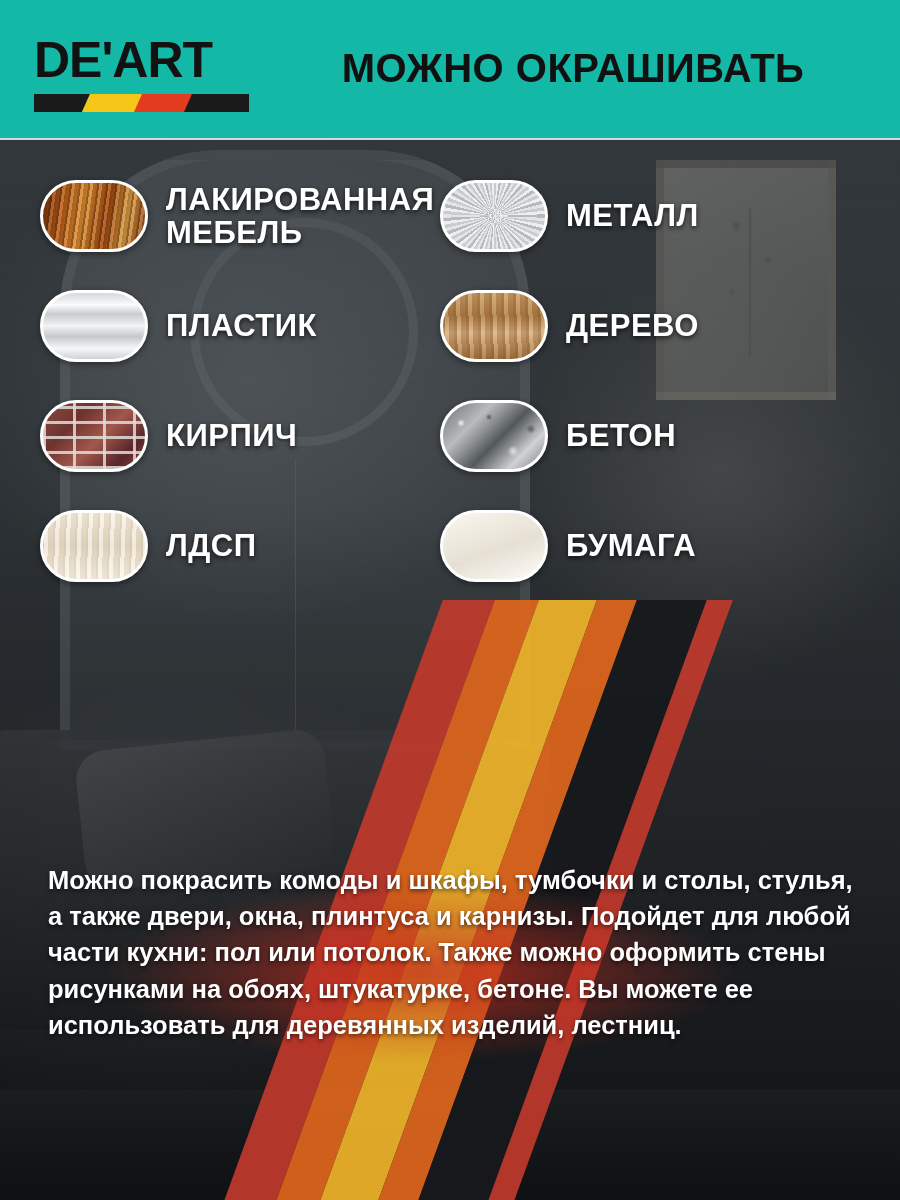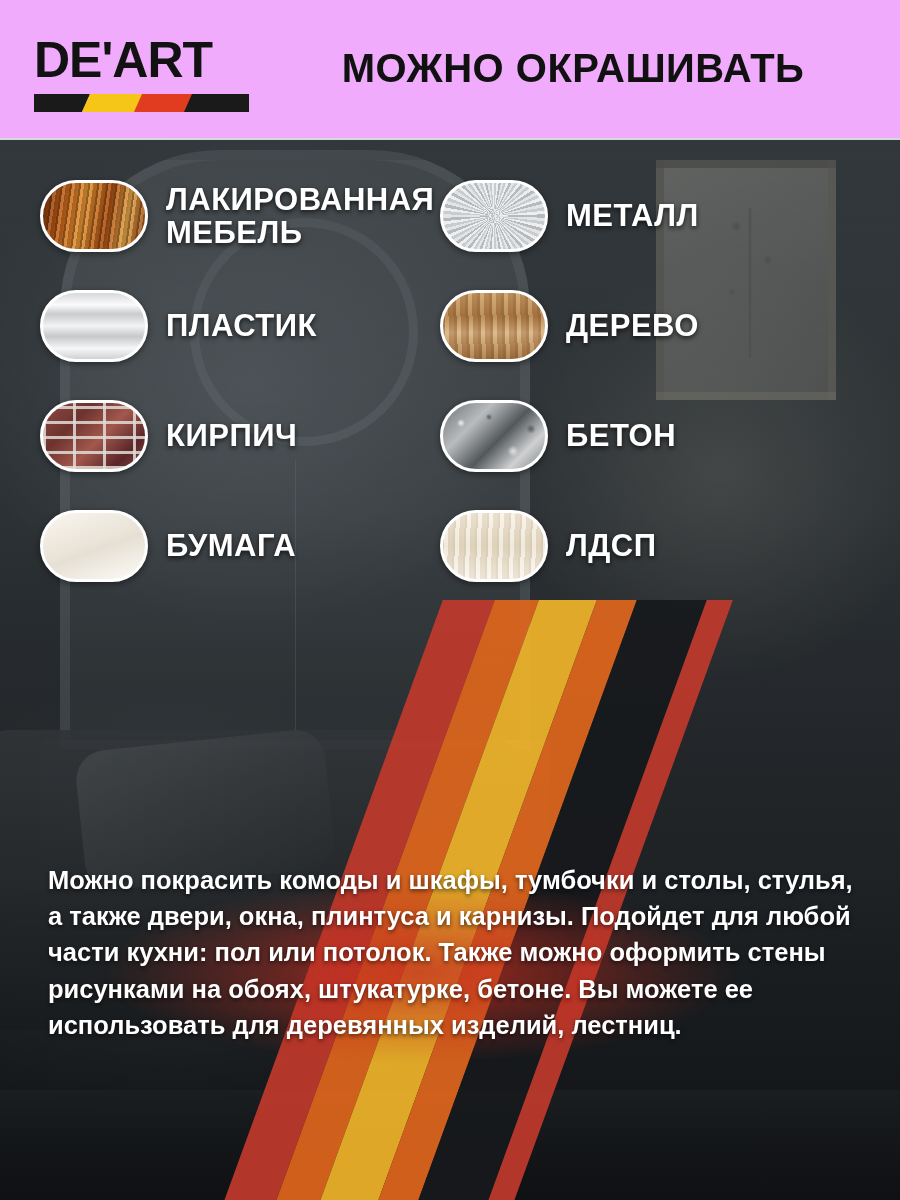--- a/index.html
+++ b/index.html
@@ -12,21 +12,21 @@
   .page {
     position: relative;
     width: 900px; height: 1200px;
     overflow: hidden;
   }
 
   
   .header {
     position: absolute; top: 0; left: 0;
     width: 900px; height: 140px;
-    background: #f0abfc;
+    background: #14b8a6;
     display: flex; align-items: center;
     border-bottom: 2px solid #d8d8d8;
   }
   .brand {
     width: 268px; height: 140px;
     padding: 26px 18px 18px 34px;
     display: flex; flex-direction: column; justify-content: center;
   }
   .brand-word {
     font-family: "Liberation Sans", sans-serif;
@@ -343,26 +343,26 @@
     <div class="surface">
       <div class="swatch sw-brick"></div>
       <div class="surface-label">КИРПИЧ</div>
     </div>
     <div class="surface">
       <div class="swatch sw-concrete"></div>
       <div class="surface-label">БЕТОН</div>
     </div>
 
     <div class="surface">
+      <div class="swatch sw-ldsp"></div>
+      <div class="surface-label">ЛДСП</div>
+    </div>
+    <div class="surface">
       <div class="swatch sw-paper"></div>
       <div class="surface-label">БУМАГА</div>
     </div>
-    <div class="surface">
-      <div class="swatch sw-ldsp"></div>
-      <div class="surface-label">ЛДСП</div>
-    </div>
   </div>
 
   <div class="desc-glow"></div>
   <div class="description">Можно покрасить комоды и шкафы, тумбочки и столы, стулья, а также двери, окна, плинтуса и карнизы. Подойдет для любой части кухни: пол или потолок. Также можно оформить стены рисунками на обоях, штукатурке, бетоне. Вы можете ее использовать для деревянных изделий, лестниц.</div>
 
 
 </div>
 
 </body></html>

